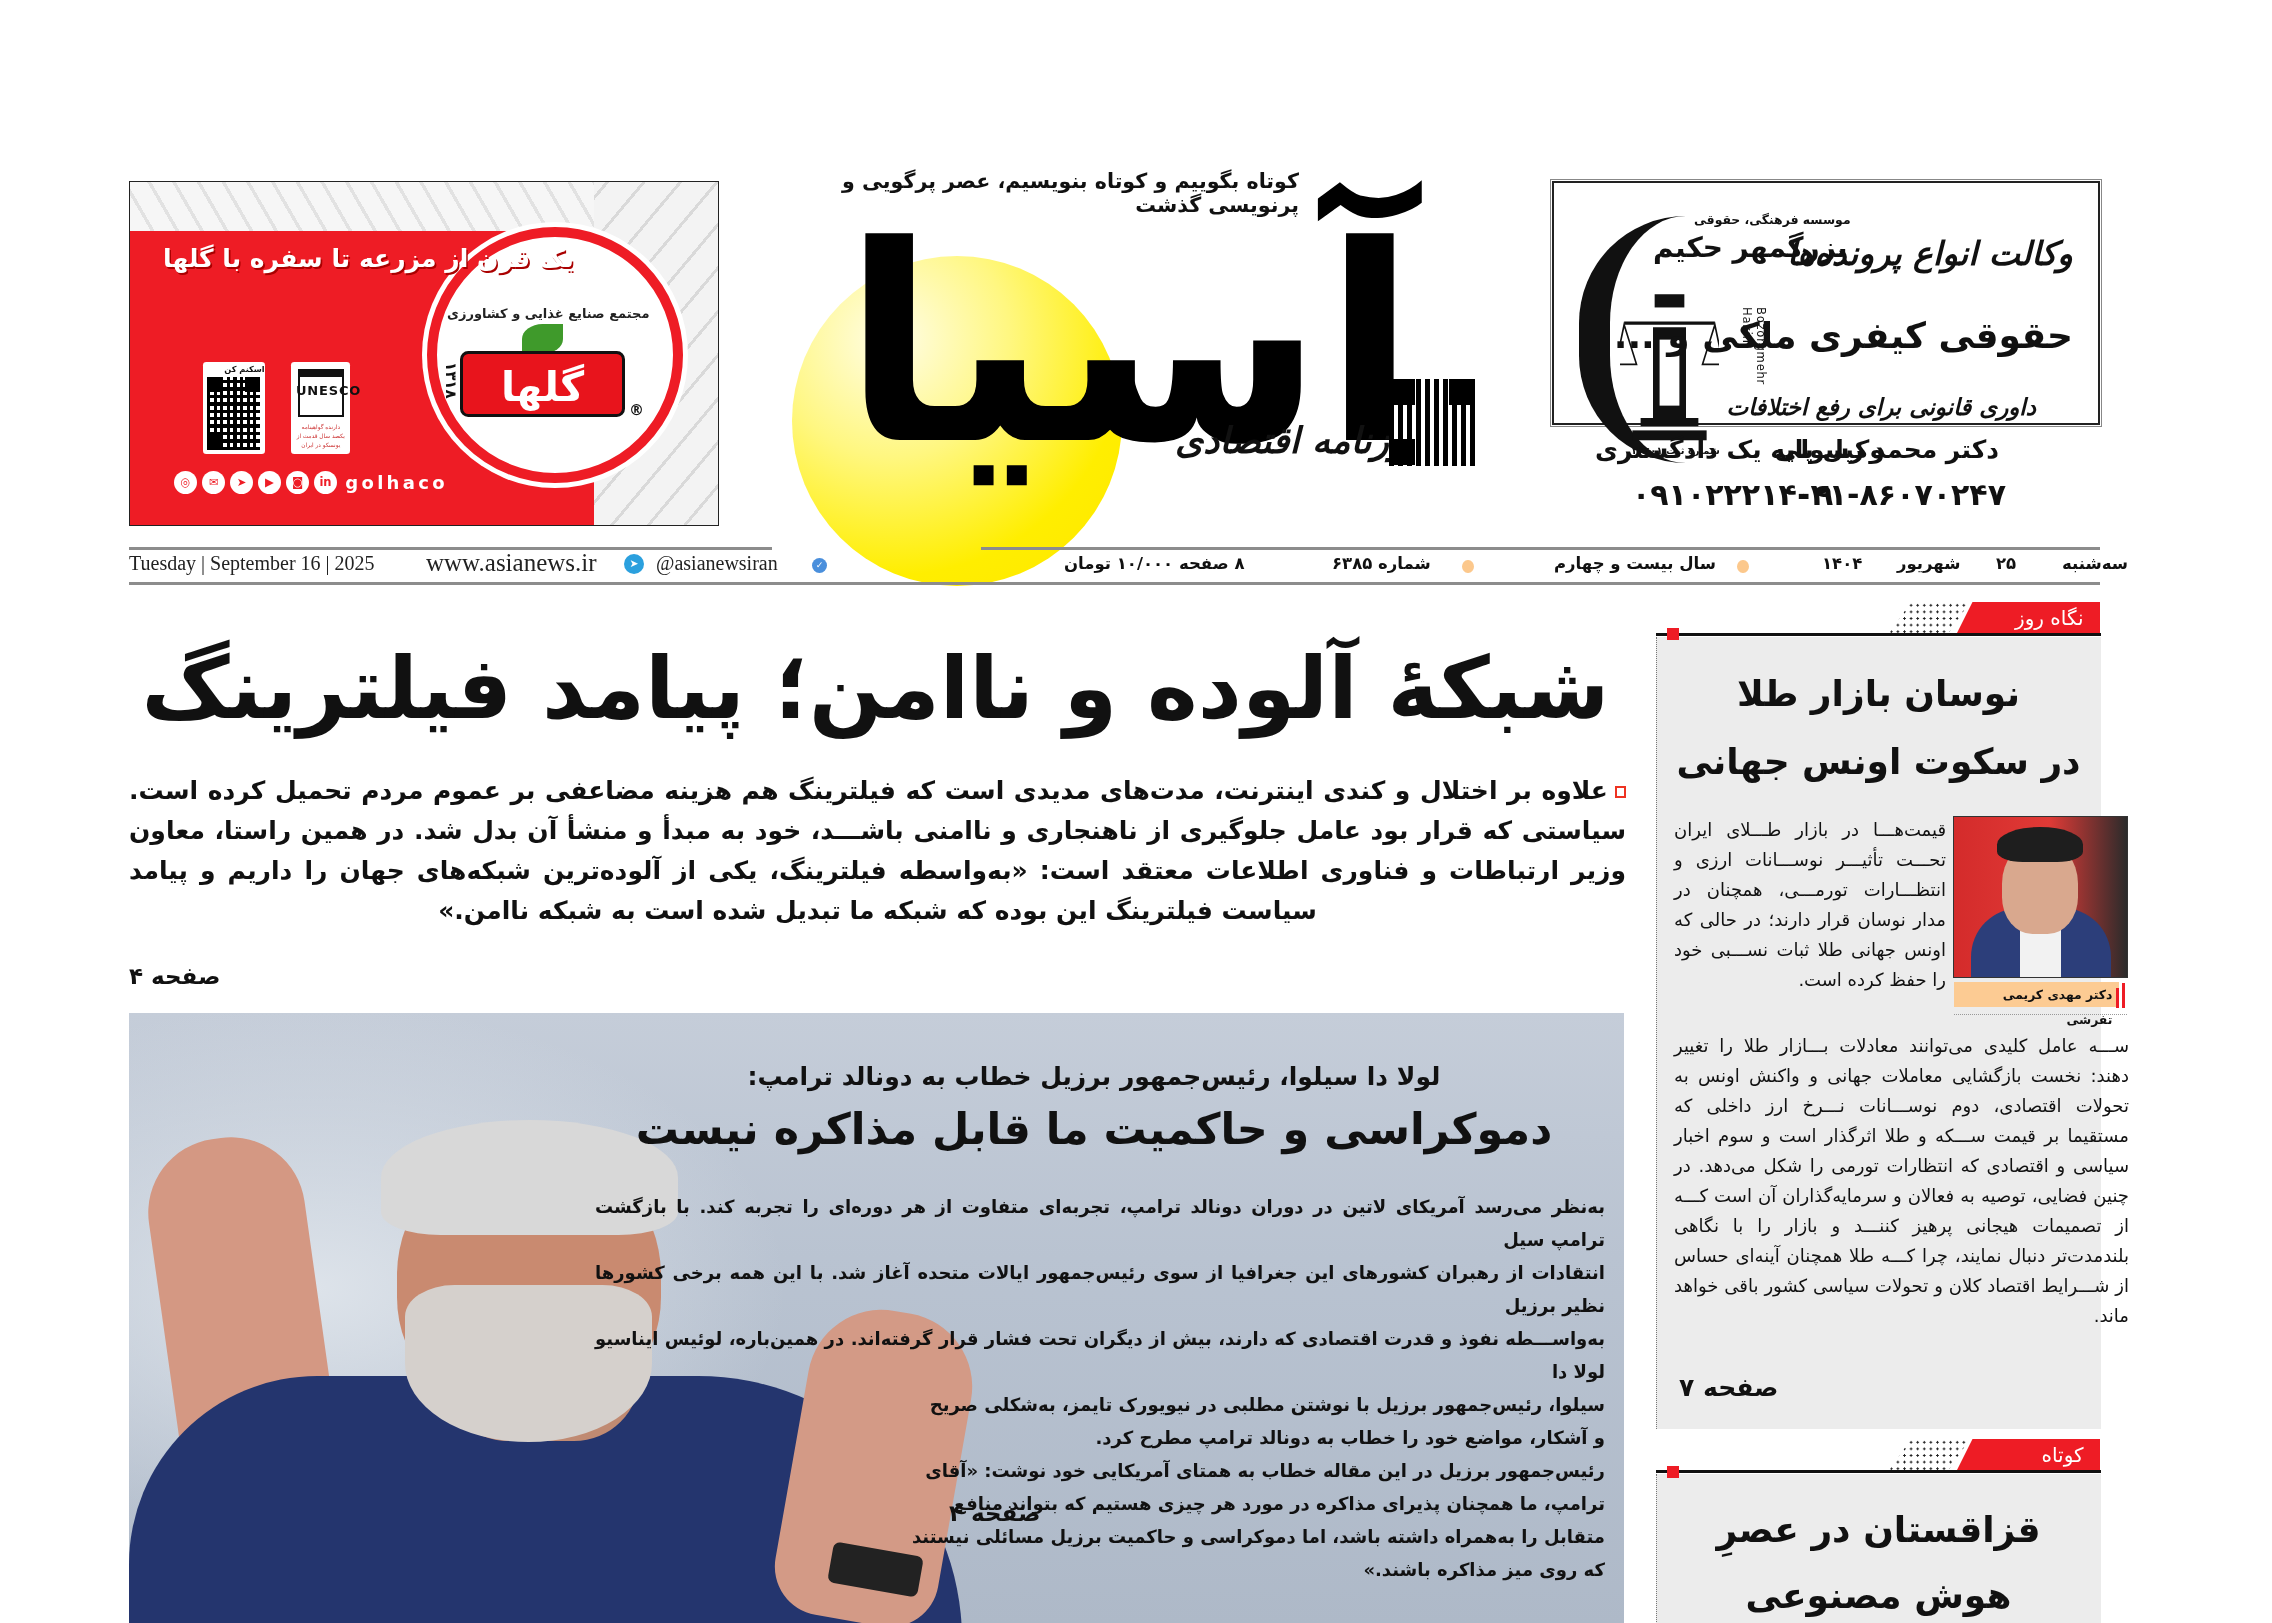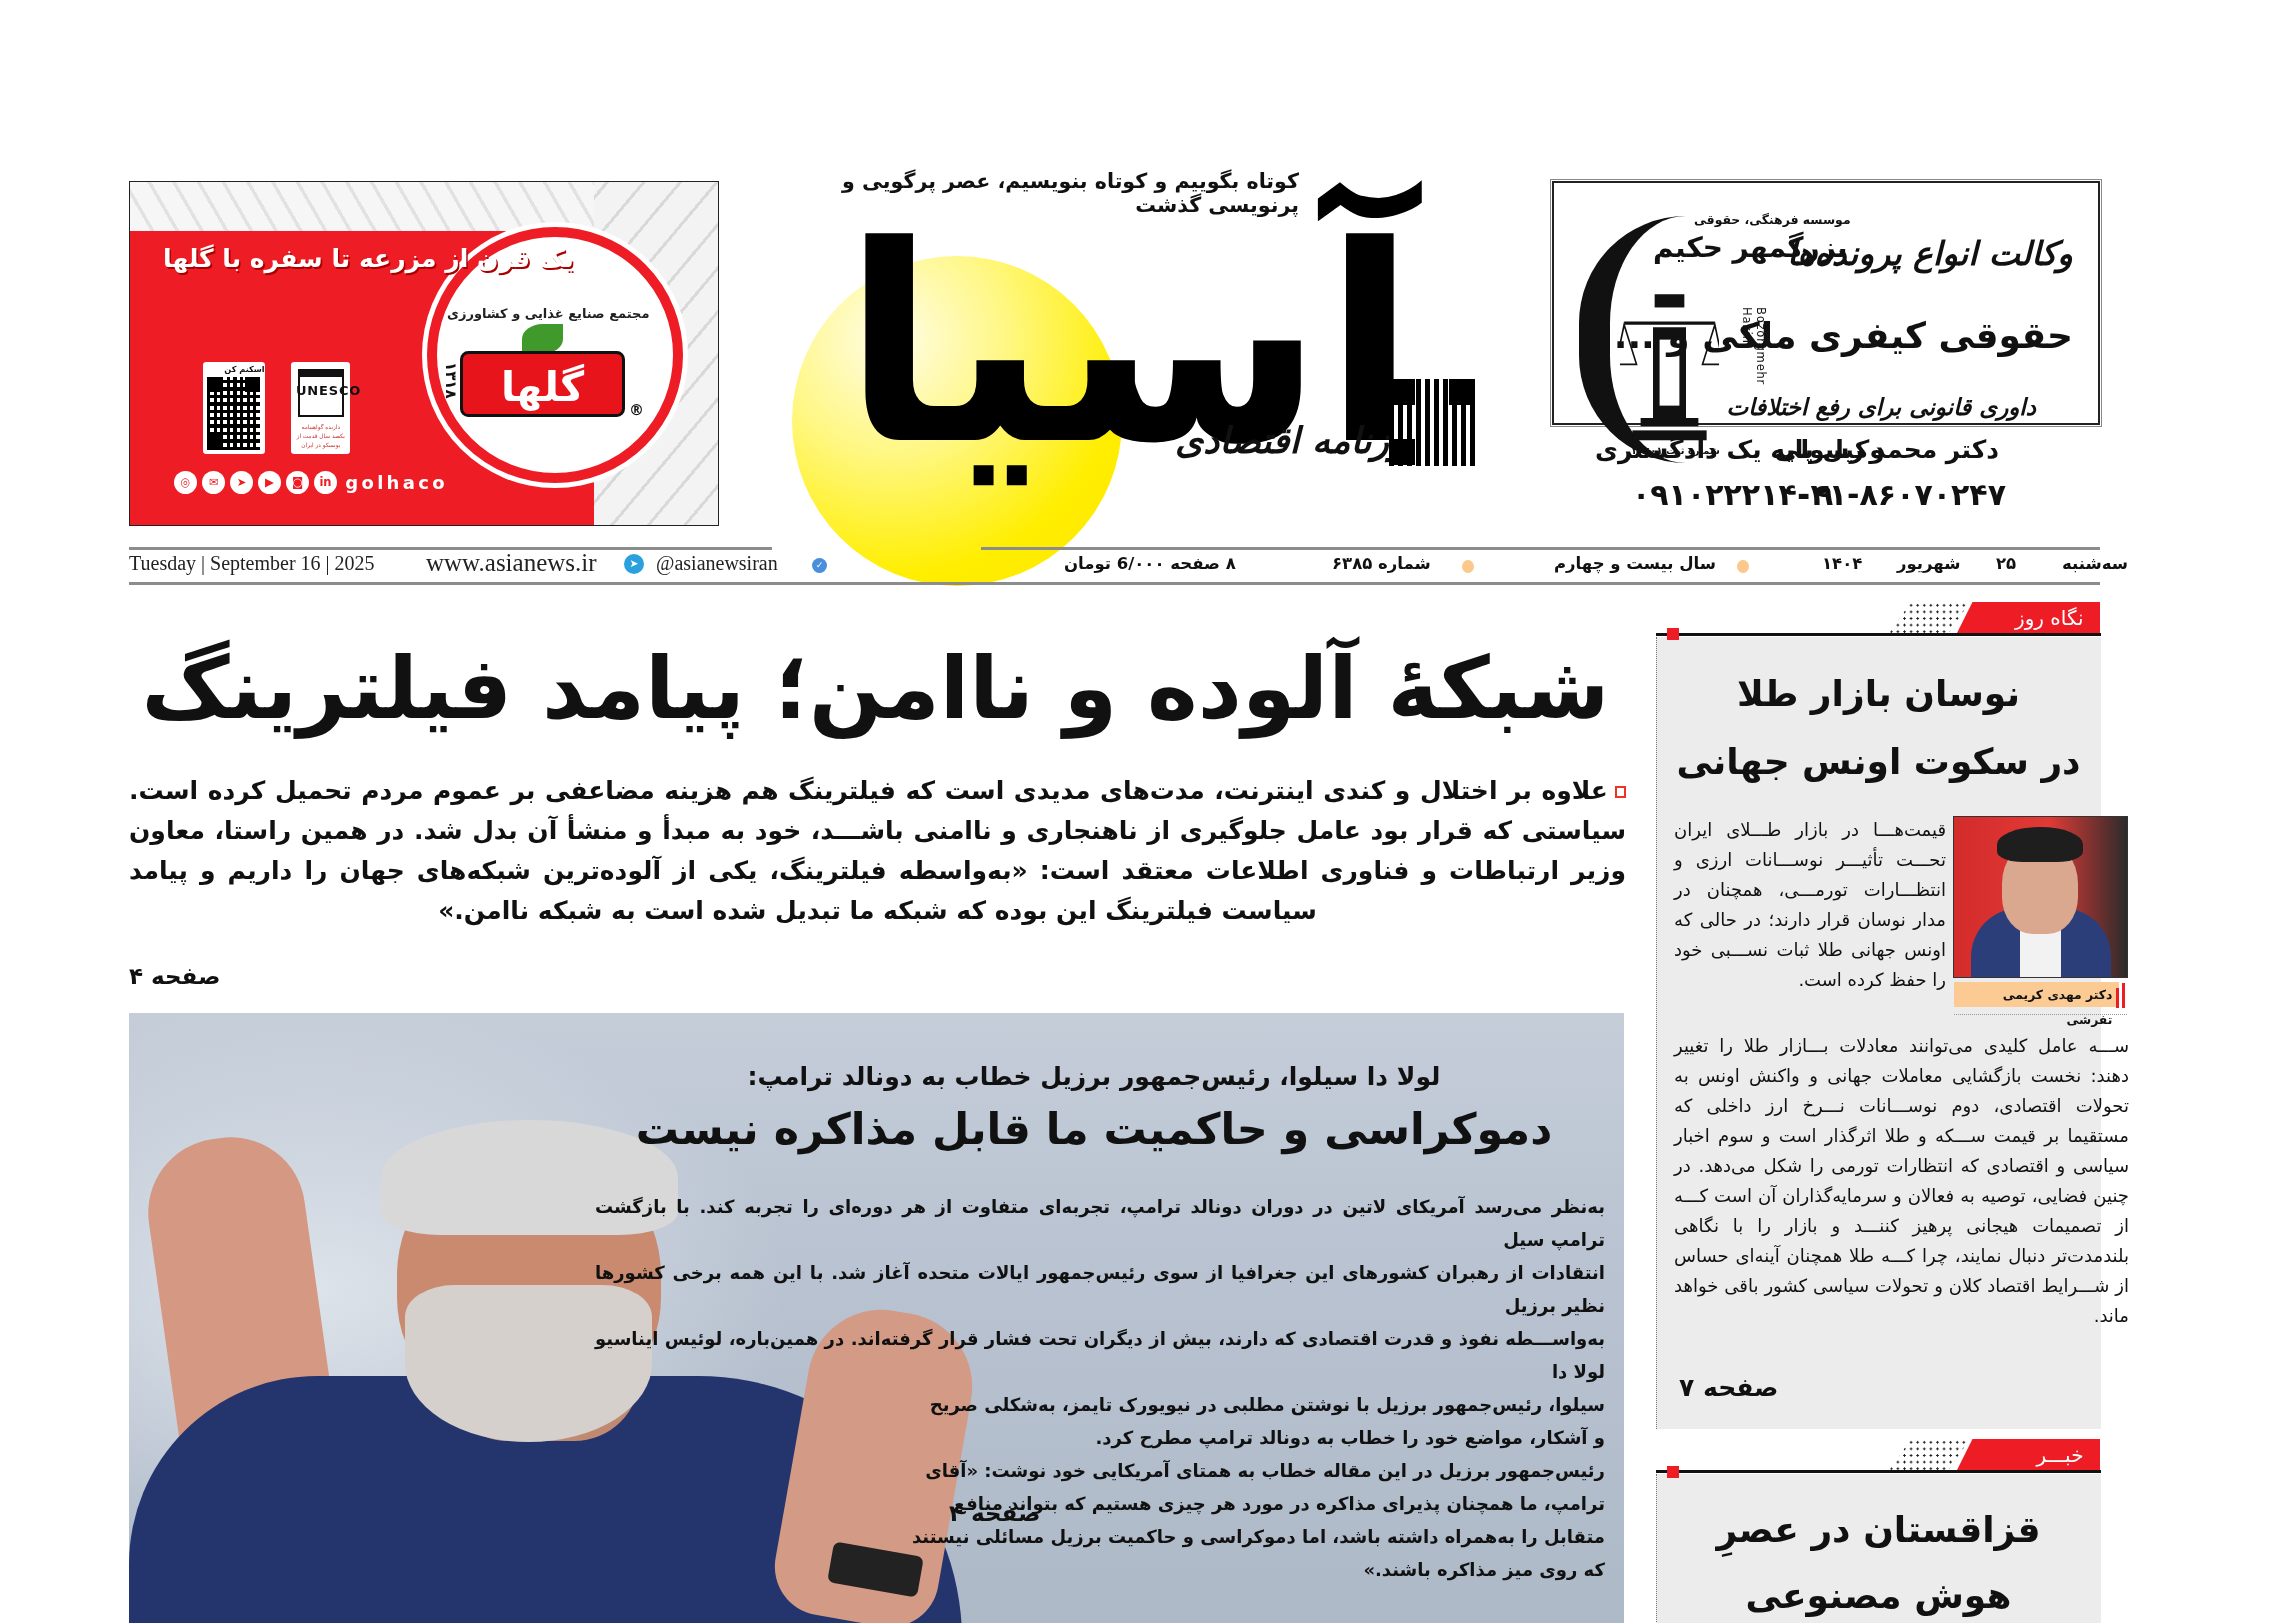--- a/index.html
+++ b/index.html
@@ -280,21 +280,21 @@
 <div class="abs rule rule-top-left"></div>
 <div class="abs rule rule-top-right"></div>
 <div class="abs rule rule-bottom"></div>
 
 <div class="abs dl-left">Tuesday | September 16 | 2025</div>
 <div class="abs dl-url">www.asianews.ir</div>
 <div class="abs tg-icon">➤</div>
 <div class="abs dl-handle">@asianewsiran</div>
 <div class="abs verified">✓</div>
 
-<div class="abs dl-item" style="left:1064px;">۸ صفحه 6/۰۰۰ تومان</div>
+<div class="abs dl-item" style="left:1064px;">۸ صفحه ۱۰/۰۰۰ تومان</div>
 <div class="abs dot" style="left:1462px;"></div>
 <div class="abs dl-item" style="left:1332px;">شماره ۶۳۸۵</div>
 <div class="abs dot" style="left:1737px;"></div>
 <div class="abs dl-item" style="left:1554px;">سال بیست و چهارم</div>
 <div class="abs dl-item" style="left:1822px;">۱۴۰۴</div>
 <div class="abs dl-item" style="left:1897px;">شهریور</div>
 <div class="abs dl-item" style="left:1996px;">۲۵</div>
 <div class="abs dl-item" style="left:2062px;">سه‌شنبه</div>
 
 <div class="abs headline">شبکۀ آلوده و ناامن؛ پیامد فیلترینگ</div>
@@ -348,20 +348,20 @@
 <div class="abs rc-caption">دکتر مهدی کریمی تفرشی</div>
 <div class="abs rc-caption-bar"></div>
 <div class="abs rc-caption-bar2"></div>
 <div class="abs rc-caption-dots"></div>
 <div class="abs rc-body-top">قیمت‌هـــا در بازار طـــلای ایران تحـــت تأثیـــر نوســـانات ارزی و انتظـــارات تورمـــی، همچنان در مدار نوسان قرار دارند؛ در حالی که اونس جهانی طلا ثبات نســـبی خود را حفظ کرده است.</div>
 <div class="abs rc-body">ســـه عامل کلیدی می‌توانند معادلات بـــازار طلا را تغییر دهند: نخست بازگشایی معاملات جهانی و واکنش اونس به تحولات اقتصادی، دوم نوســـانات نـــرخ ارز داخلی که مستقیما بر قیمت ســـکه و طلا اثرگذار است و سوم اخبار سیاسی و اقتصادی که انتظارات تورمی را شکل می‌دهد. در چنین فضایی، توصیه به فعالان و سرمایه‌گذاران آن است کـــه از تصمیمات هیجانی پرهیز کننـــد و بازار را با نگاهی بلندمدت‌تر دنبال نمایند، چرا کـــه طلا همچنان آینه‌ای حساس از شـــرایط اقتصاد کلان و تحولات سیاسی کشور باقی خواهد ماند.</div>
 <div class="abs rc-page">صفحه ۷</div>
 
 <div class="abs rc2-box"></div>
 <div class="abs rc2-dots"></div>
-<div class="abs rc2-tab rtl">خبـــر</div>
+<div class="abs rc2-tab rtl">کوتاه</div>
 <div class="abs rc2-rule"></div>
 <div class="abs rc2-red"></div>
 <div class="abs rc2-title">
   <div>قزاقستان در عصرِ</div>
   <div>هوش مصنوعی</div>
 </div>
 
 
 </body></html>

